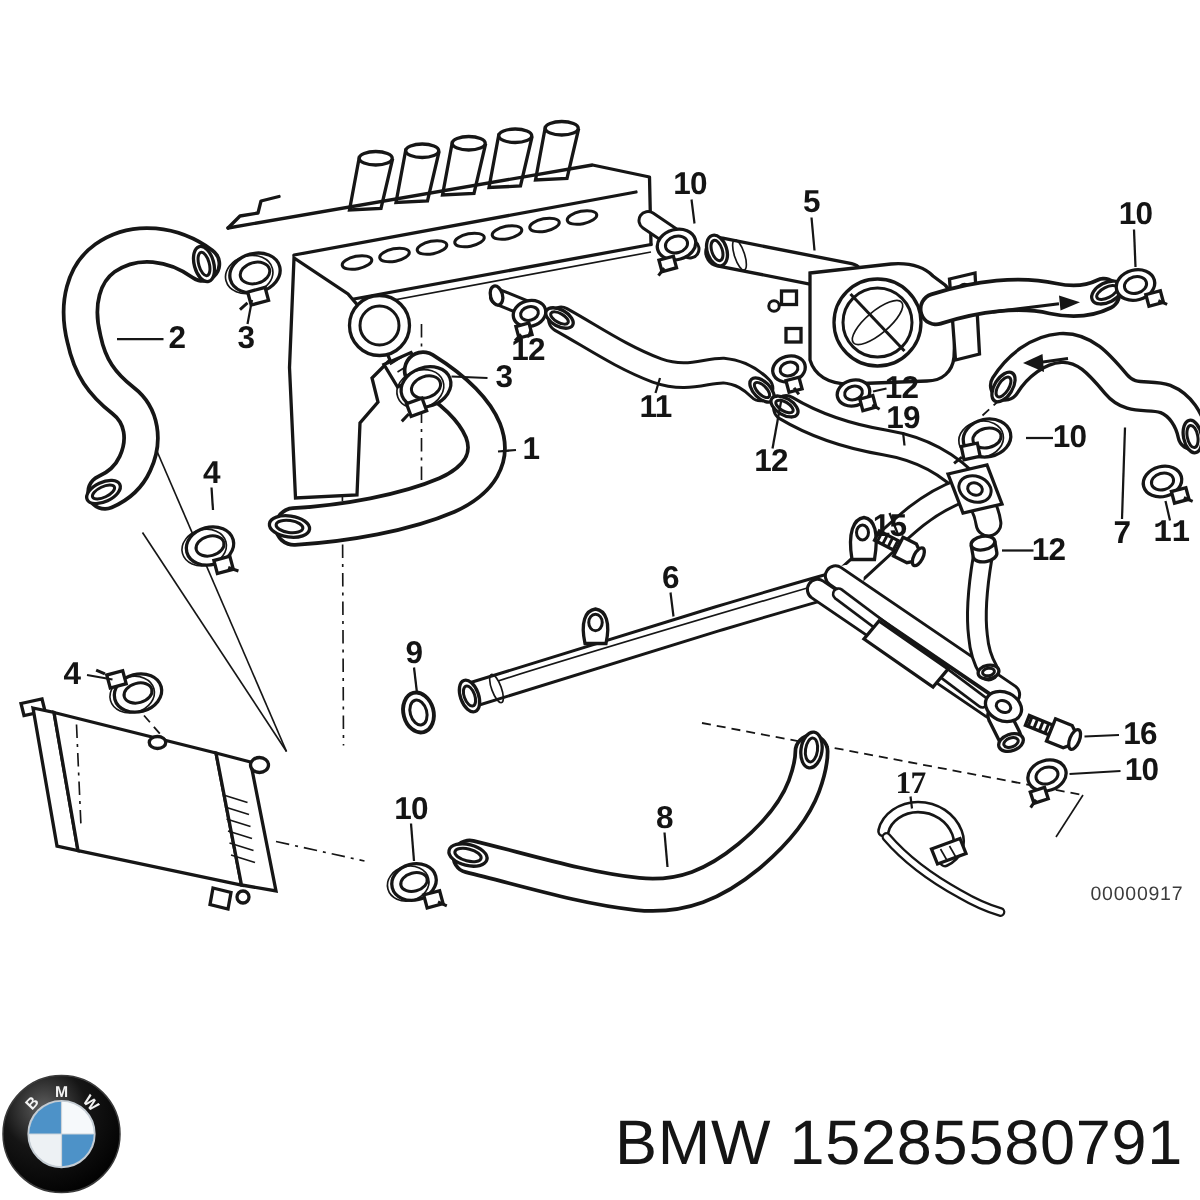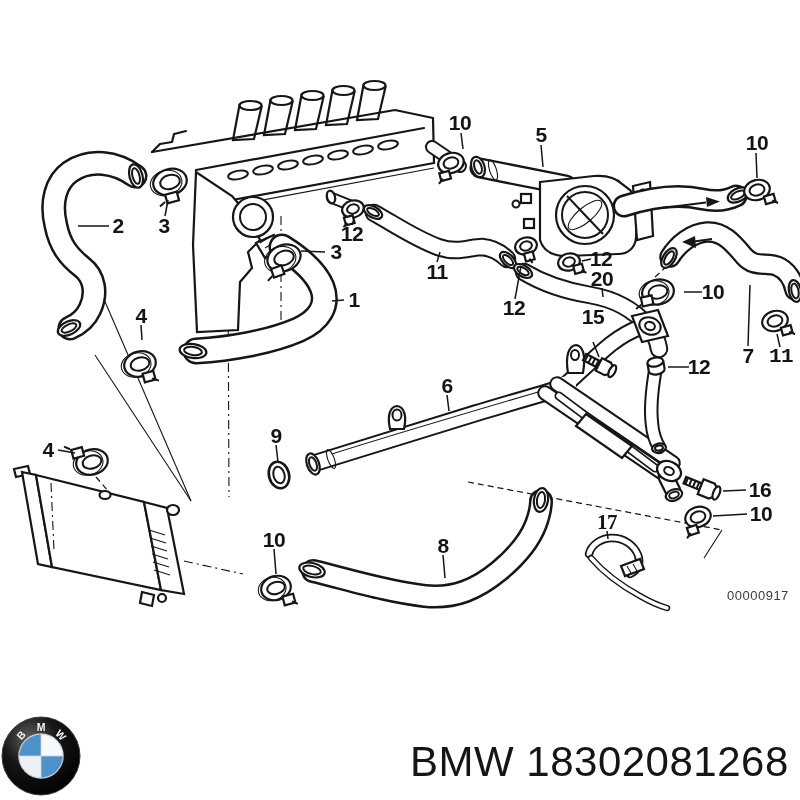--- a/index.html
+++ b/index.html
@@ -433,33 +433,33 @@
       <div class="callout" style="left: 352px; top: 234px;">12</div>
       <div class="callout" style="left: 336px; top: 252px;">3</div>
       <div class="callout" style="left: 354px; top: 300px;">1</div>
       <div class="callout" style="left: 141px; top: 316px;">4</div>
       <div class="callout" style="left: 460px; top: 123px;">10</div>
       <div class="callout" style="left: 541px; top: 135px;">5</div>
       <div class="callout" style="left: 757px; top: 143px;">10</div>
       <div class="callout" style="left: 437px; top: 272px;">11</div>
       <div class="callout" style="left: 514px; top: 308px;">12</div>
       <div class="callout" style="left: 601px; top: 259px;">12</div>
-      <div class="callout" style="left: 602px; top: 279px;">20</div>
+      <div class="callout" style="left: 602px; top: 279px;">19</div>
       <div class="callout" style="left: 713px; top: 292px;">10</div>
       <div class="callout" style="left: 748px; top: 356px;">7</div>
       <div class="callout" style="left: 781px; top: 356px; font-family: Liberation Mono, monospace;">11</div>
-      <div class="callout" style="left: 593px; top: 317px;">15</div>
+      <div class="callout" style="left: 593px; top: 351px;">15</div>
       <div class="callout" style="left: 699px; top: 367px;">12</div>
       <div class="callout" style="left: 447px; top: 386px;">6</div>
       <div class="callout" style="left: 276px; top: 436px;">9</div>
       <div class="callout" style="left: 48px; top: 450px;">4</div>
       <div class="callout" style="left: 274px; top: 540px;">10</div>
       <div class="callout" style="left: 760px; top: 490px;">16</div>
       <div class="callout" style="left: 761px; top: 514px;">10</div>
       <div class="callout" style="left: 607px; top: 522px; font-family: Liberation Serif, serif;">17</div>
       <div class="callout" style="left: 443px; top: 546px;">8</div>
     </div>
 
 <div class="watermark">00000917</div>
 
-<div class="part-number">BMW 18302081268</div>
+<div class="part-number">BMW 15285580791</div>
 
 </div>
 
 </body></html>

